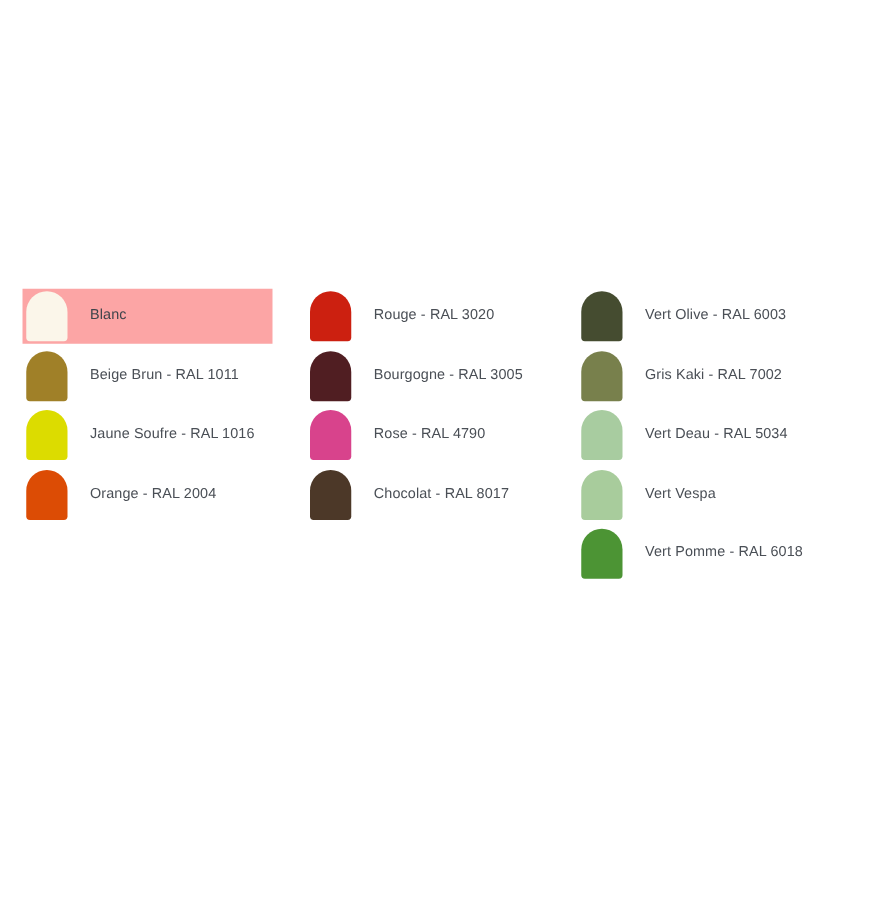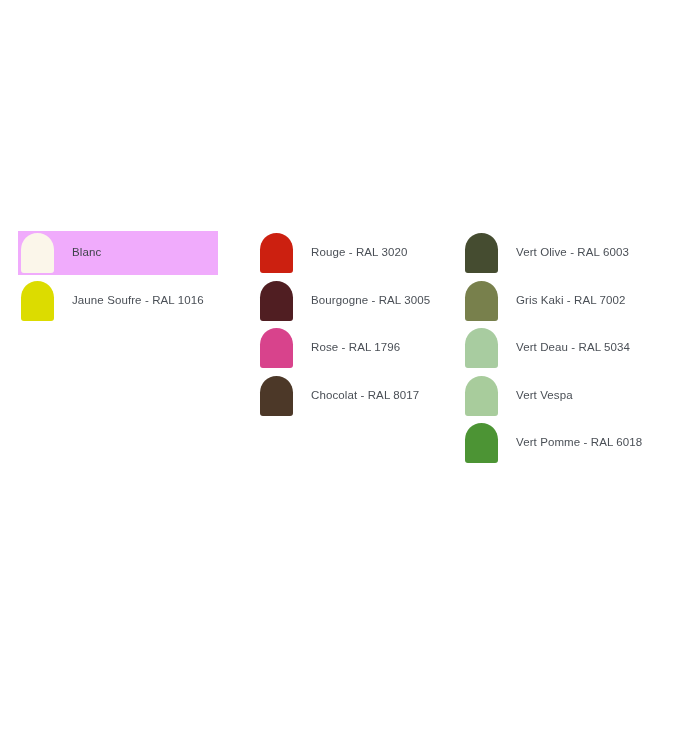--- a/index.html
+++ b/index.html
@@ -18,33 +18,33 @@
     position: relative;
     width: 700px;
     height: 735px;
   }
 
   .swatch-column {
     position: absolute;
     top: 231px;
   }
   #column-1 { left: 18px;  width: 200px; }
-  #column-2 { left: 257px; width: 215px; }
+  #column-2 { left: 245px; width: 215px; }
   #column-3 { left: 462px; width: 200px; }
 
   .swatch-row {
     position: relative;
     height: 44px;
     margin-bottom: 3.6px;
     display: flex;
     align-items: center;
     background: transparent;
   }
   .swatch-row.is-selected {
-    background: #f0abfc;
+    background: #fca5a5;
   }
 
   .swatch-chip {
     flex: 0 0 auto;
     width: 33px;
     height: 40px;
     margin-left: 3px;
     border-radius: 17px 17px 3px 3px;
     background: #cccccc;
   }
@@ -65,36 +65,44 @@
 </head>
 <body>
 
 <div id="palette-board">
   <div class="swatch-column" id="column-1">
       <div class="swatch-row is-selected">
         <div class="swatch-chip" style="background: rgb(251, 246, 234);"></div>
         <div class="swatch-label">Blanc</div>
       </div>
       <div class="swatch-row">
+        <div class="swatch-chip" style="background: rgb(160, 128, 40);"></div>
+        <div class="swatch-label">Beige Brun - RAL 1011</div>
+      </div>
+      <div class="swatch-row">
         <div class="swatch-chip" style="background: rgb(220, 220, 0);"></div>
         <div class="swatch-label">Jaune Soufre - RAL 1016</div>
+      </div>
+      <div class="swatch-row">
+        <div class="swatch-chip" style="background: rgb(220, 76, 5);"></div>
+        <div class="swatch-label">Orange - RAL 2004</div>
       </div>
     </div>
   <div class="swatch-column" id="column-2">
       <div class="swatch-row">
         <div class="swatch-chip" style="background: rgb(204, 32, 16);"></div>
         <div class="swatch-label">Rouge - RAL 3020</div>
       </div>
       <div class="swatch-row">
         <div class="swatch-chip" style="background: rgb(80, 30, 34);"></div>
         <div class="swatch-label">Bourgogne - RAL 3005</div>
       </div>
       <div class="swatch-row">
         <div class="swatch-chip" style="background: rgb(216, 67, 140);"></div>
-        <div class="swatch-label">Rose - RAL 1796</div>
+        <div class="swatch-label">Rose - RAL 4790</div>
       </div>
       <div class="swatch-row">
         <div class="swatch-chip" style="background: rgb(76, 56, 40);"></div>
         <div class="swatch-label">Chocolat - RAL 8017</div>
       </div>
     </div>
   <div class="swatch-column" id="column-3">
       <div class="swatch-row">
         <div class="swatch-chip" style="background: rgb(69, 76, 48);"></div>
         <div class="swatch-label">Vert Olive - RAL 6003</div>

